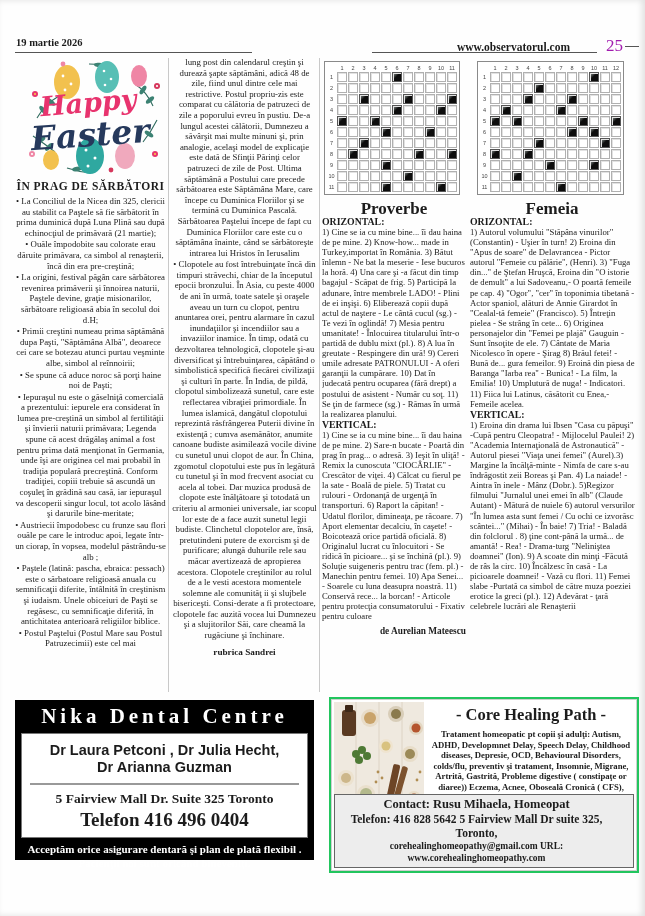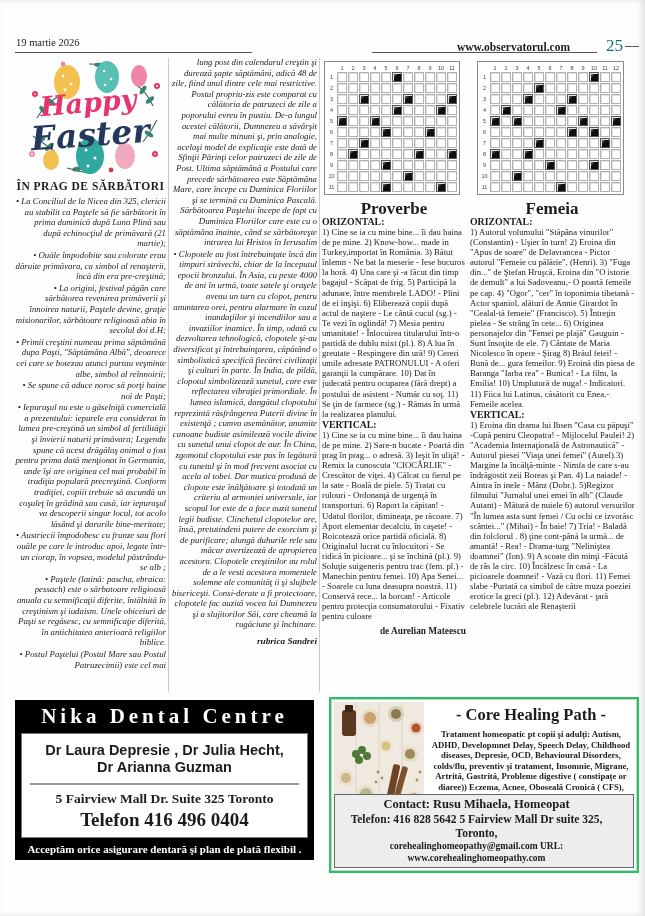--- a/index.html
+++ b/index.html
@@ -1,27 +1,27 @@
 <!DOCTYPE html>
 <html><head>
 <meta charset="utf-8">
 <style>
   html,body{margin:0;padding:0;background:#e9e9e9;}
   #page{position:relative;width:645px;height:916px;background:#fefefe;margin:0 auto;
         font-family:"Liberation Serif","DejaVu Serif",serif;color:#1c1c1c;overflow:hidden;
         box-shadow:inset -3px 0 6px rgba(0,0,0,.12);}
   
-  .hdr-date{position:absolute;left:16px;top:37px;font-size:10.5px;font-weight:normal;}
+  .hdr-date{position:absolute;left:16px;top:37px;font-size:10.5px;font-weight:bold;}
   .hdr-site{position:absolute;left:0;top:41px;width:570px;text-align:right;font-size:11.5px;font-weight:bold;}
-  .hdr-page{position:absolute;right:22px;top:36px;font-size:17px;color:#0f766e;}
+  .hdr-page{position:absolute;right:22px;top:36px;font-size:17px;color:#a21caf;}
   .hline{position:absolute;height:1px;background:#555;}
   
   .vrule{position:absolute;width:1px;background:#c9c9c9;top:58px;height:634px;}
   .colpars p{margin:0 0 1px 0;}
-  .bodytext{font-size:8.8px;line-height:10.6px;text-align:right;font-style:italic;}
+  .bodytext{font-size:8.8px;line-height:10.6px;text-align:center;}
   #leftcol{position:absolute;left:15px;top:196px;width:151px;height:498px;overflow:hidden;}
   #midcol{position:absolute;left:172px;top:57px;width:145px;height:636px;overflow:hidden;}
   .byline{font-weight:bold;font-size:9.2px;margin-top:6px;}
   .sec-heading{position:absolute;left:15px;top:180px;width:151px;text-align:center;
                font-weight:bold;font-size:11.5px;letter-spacing:.5px;}
   
   #easter{position:absolute;left:15px;top:56px;width:152px;height:122px;}
   
   .grid{position:absolute;display:inline-grid;gap:1px;background:#fff;border:1px solid #8a8a8a;padding:2px;}
   .gnum{font-family:"Liberation Sans",sans-serif;font-size:5.5px;color:#444;
@@ -467,21 +467,21 @@
   <div class="clues" style="left:470px;width:165px;">
     <div class="clue-head">ORIZONTAL:</div>
     <div class="clue-text">1) Autorul volumului "Stăpâna vinurilor" (Constantin) - Uşier în turn! 2) Eroina din "Apus de soare" de Delavrancea - Pictor autorul "Femeie cu pălărie", (Henri). 3) "Fuga din..." de Ştefan Hruşcă,  Eroina din "O istorie de demult" a lui  Sadoveanu,- O poartă femeile pe cap. 4) "Ogor", "cer" în toponimia tibetană - Actor spaniol, alături de Annie Girardot  în "Cealal-tă femeie" (Francisco). 5) Întreţin pielea  - Se strâng în cete... 6) Originea personajelor din "Femei pe plajă" Gauguin  - Sunt însoţite de ele. 7) Cântate de Maria Nicolesco în opere - Şirag 8) Brăul fetei! - Bună de... gura femeilor. 9) Eroină din piesa de Baranga "Iarba rea" - Bunica! - La film, la Emilia! 10) Umplutură de nuga! - Indicatori. 11) Fiica lui Latinus, căsătorit cu Enea,- Femeile acelea.</div>
     <div class="clue-head">VERTICAL:</div>
     <div class="clue-text">1) Eroina din drama lui Ibsen "Casa cu păpuşi" -Cupă pentru Cleopatra! - Mijlocelul Paulei! 2) "Academia Internaţională de Astronautică" - Autorul piesei "Viaţa unei femei" (Aurel).3) Margine  la încălţă-minte - Nimfa de care s-au îndrăgostit zeii Boreas şi Pan. 4) La naiade! - Aintra în inele - Mânz  (Dobr.). 5)Regizor filmului "Jurnalul unei emei în alb" (Claude Autant) - Mătură de nuiele 6) autorul versurilor "În lumea asta sunt femei / Cu ochi ce izvorăsc scântei..." (Mihai) - În baie! 7) Tria! - Baladă din folclorul . 8) ţine cont-până la urmă... de amantă! - Rea! - Drama-turg "Neliniştea doamnei" (Ion). 9) A scoate din minţi -Făcută de râs la circ. 10) Încălzesc în casă - La picioarele doamnei! - Vază cu flori. 11) Femei slabe -Purtată ca simbol de către muza poeziei erotice la greci (pl.). 12) Adevărat - ţară celebrele lucrări ale Renaşterii</div>
   </div>
 
   <div id="nika">
     <div class="ntitle">Nika Dental Centre</div>
     <div class="nbody">
-      <div class="ndocs">Dr Laura Depresie , Dr Julia Hecht,</div>
+      <div class="ndocs">Dr Laura Petconi , Dr Julia Hecht,</div>
       <div class="ndocs">Dr Arianna Guzman</div>
       <div class="nrule"></div>
       <div class="naddr">5 Fairview Mall Dr.  Suite 325  Toronto</div>
       <div class="nphone">Telefon  416 496 0404</div>
     </div>
     <div class="nfoot">
       <div>Acceptăm orice asigurare dentară şi plan de plată flexibil .</div>
       <div>Pacienţii noi sunt oricând bineveniţi.</div>
     </div>
   </div>

